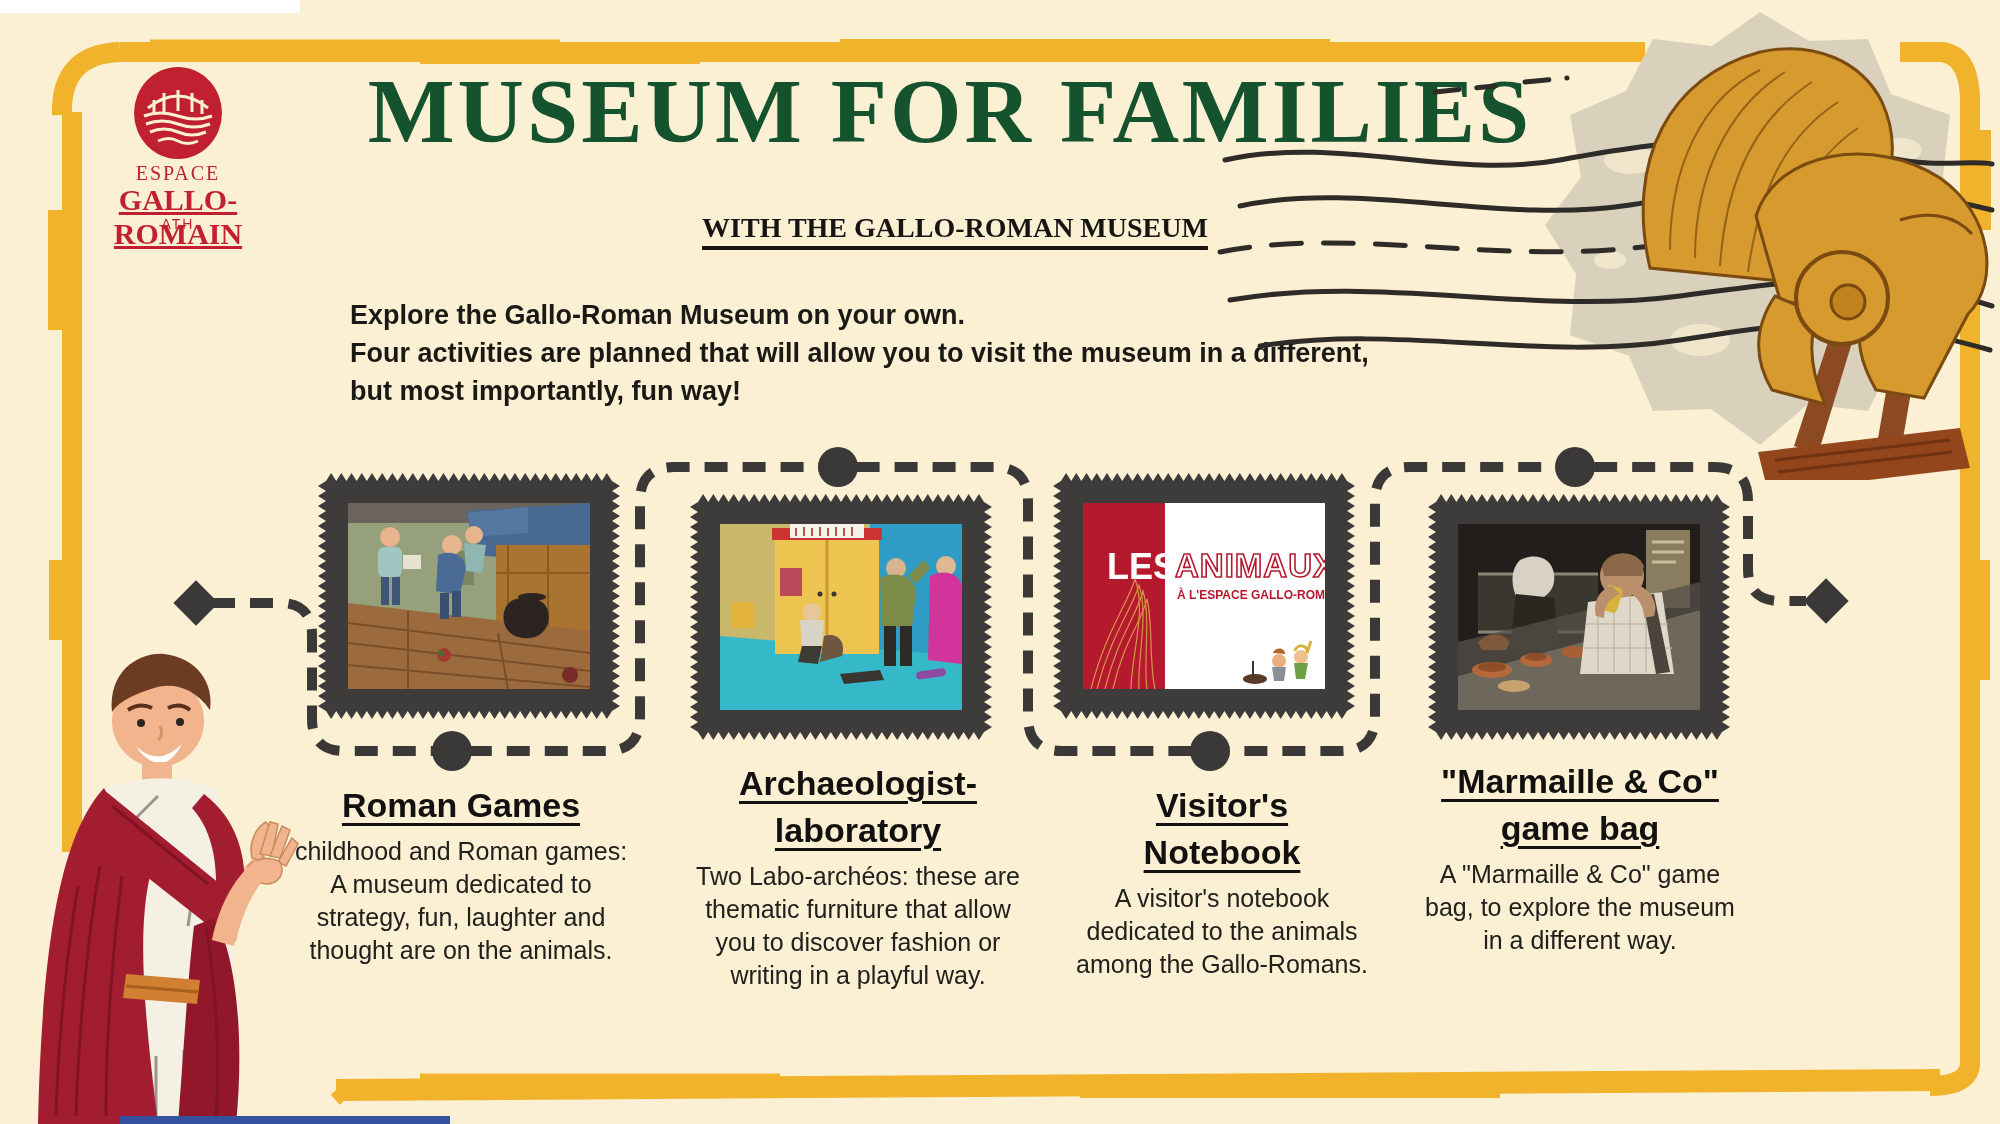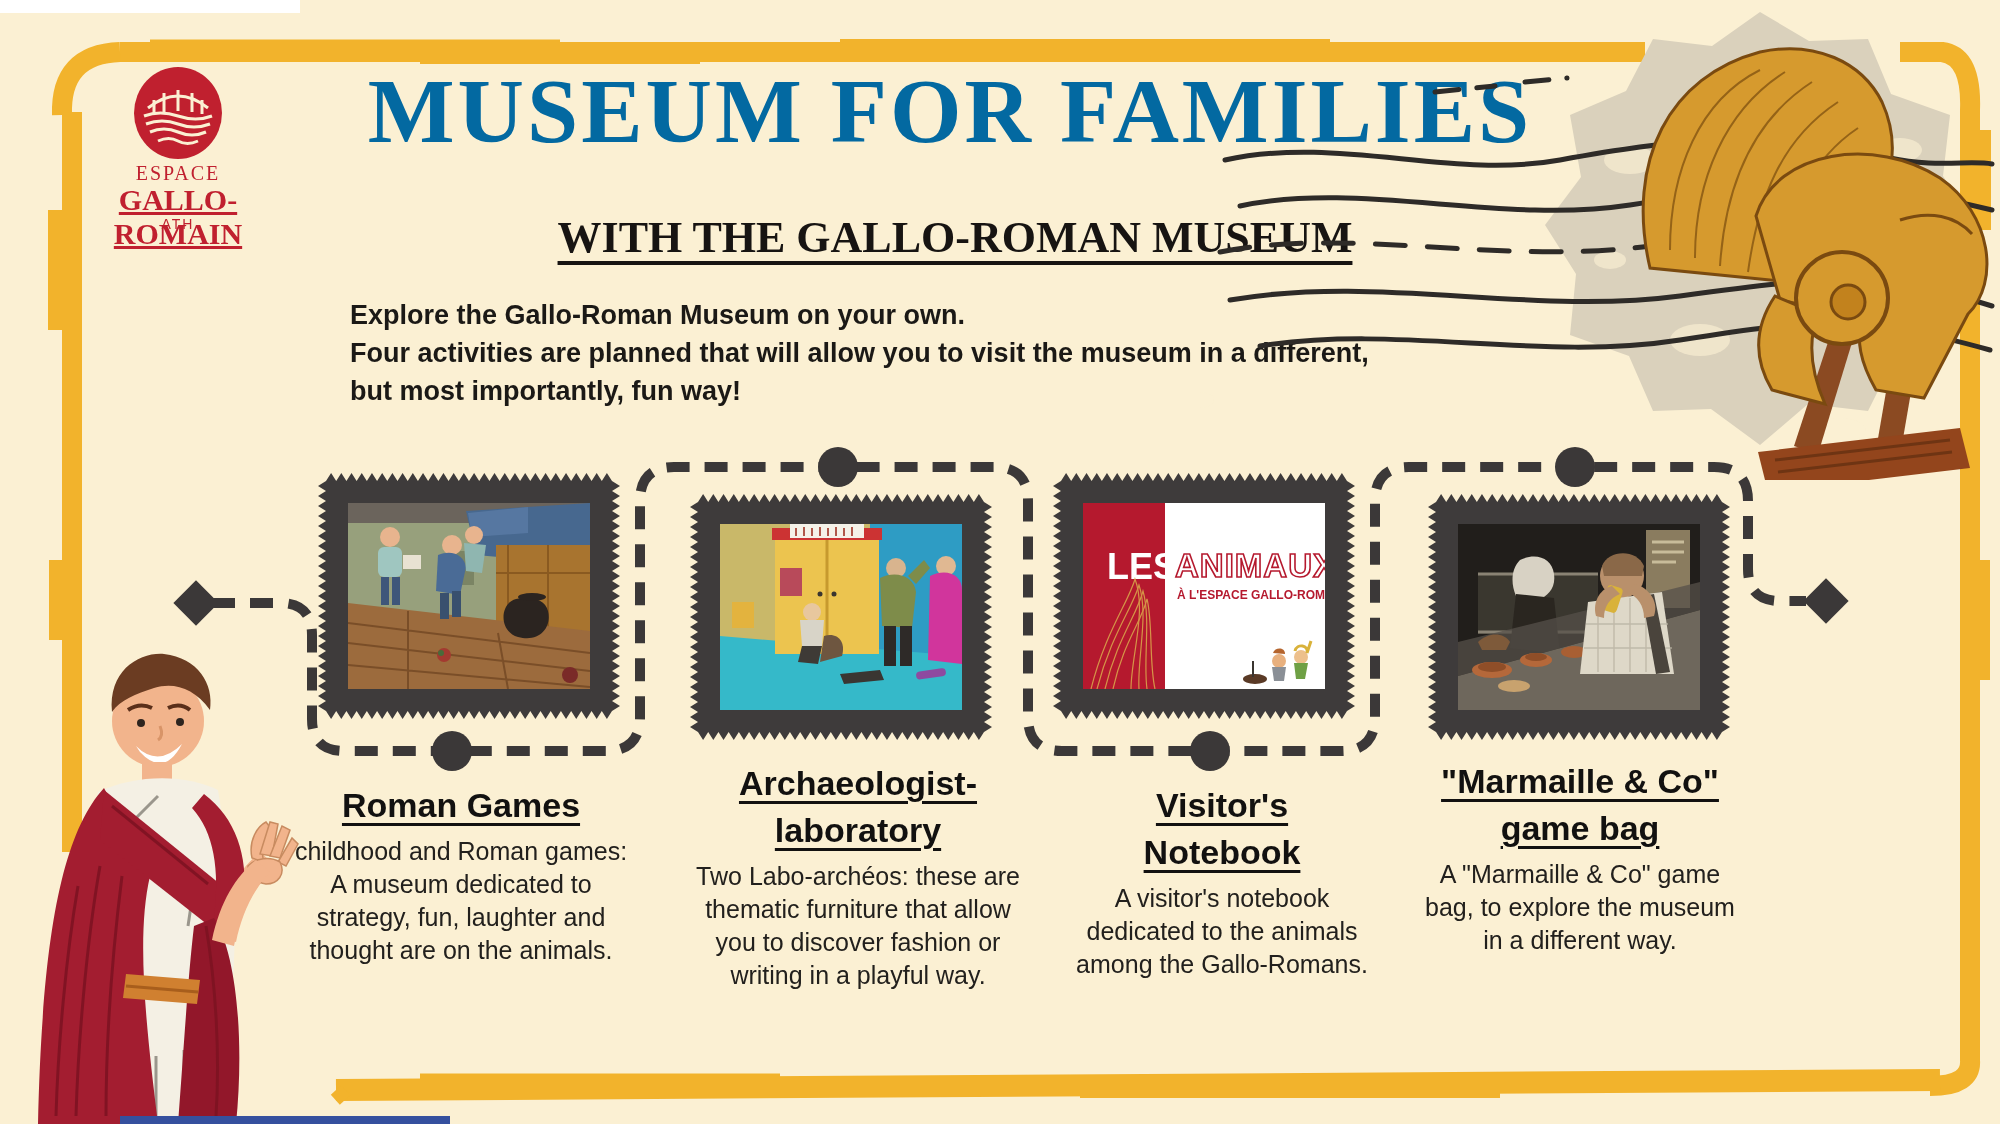--- a/index.html
+++ b/index.html
@@ -4,23 +4,23 @@
 <style>
   html,body{margin:0;padding:0;background:#e8e8e8;}
   #poster{position:relative;width:2000px;height:1124px;background:#FBF0D3;overflow:hidden;
           font-family:"Liberation Sans",sans-serif;}
   .abs{position:absolute;}
   svg{display:block;}
 
   
   .page-title{left:250px;top:58px;width:1400px;text-align:center;
     font-family:"Liberation Serif",serif;font-weight:700;font-size:92px;letter-spacing:3px;
-    color:#0369a1;}
+    color:#14532d;}
   .page-subtitle{left:350px;top:212px;width:1210px;text-align:center;
-    font-family:"Liberation Serif",serif;font-weight:700;font-size:44px;color:#171412;
+    font-family:"Liberation Serif",serif;font-weight:700;font-size:28px;color:#171412;
     text-decoration:underline;text-decoration-thickness:4px;text-underline-offset:9px;}
   .intro{left:350px;top:296px;width:1200px;text-align:left;color:#1b1916;
     font-size:27px;font-weight:700;line-height:38px;}
 
   
   .logo-text{color:#C0202F;text-align:center;left:58px;width:240px;}
   .logo-l1{top:162px;font-family:"Liberation Serif",serif;font-size:20px;letter-spacing:2px;}
   .logo-l2{top:183px;font-family:"Liberation Serif",serif;font-size:30px;font-weight:700;text-decoration:underline;}
   .logo-l3{top:216px;font-size:14px;letter-spacing:2px;}
 

